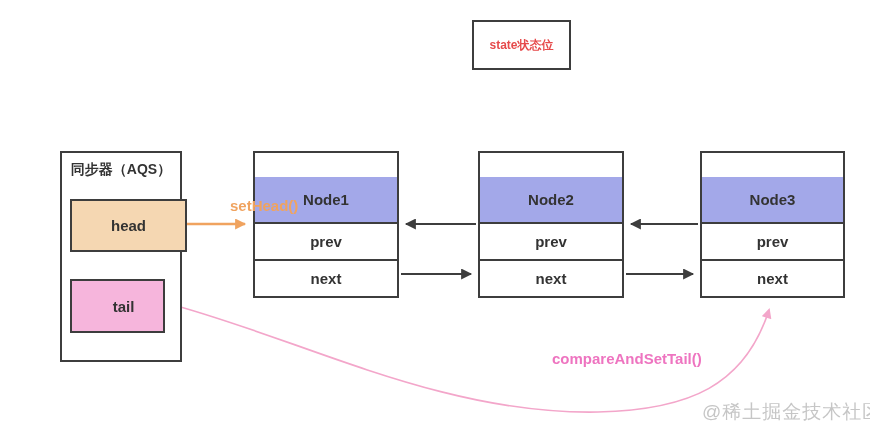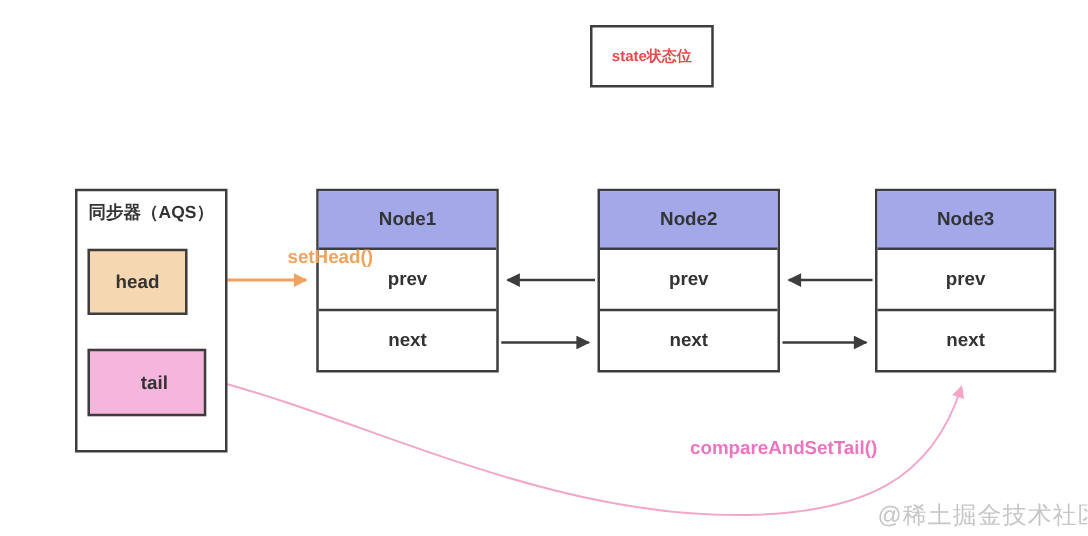--- a/index.html
+++ b/index.html
@@ -22,29 +22,29 @@
 
   .box{position:absolute;border:2px solid var(--border);background:#fff;}
   .center{display:flex;align-items:center;justify-content:center;}
 
   .state-box{left:472px;top:20px;width:99px;height:50px;}
   .state-box span{color:var(--state_text);font-weight:bold;font-size:12px;}
 
   .aqs-box{left:60px;top:151px;width:122px;height:211px;}
   .aqs-title{position:absolute;left:0;top:8px;width:100%;text-align:center;
              font-weight:bold;font-size:14px;color:var(--text_dark);}
-  .head-box{left:8px;top:46px;width:80px;height:53px;background:var(--head_fill);}
+  .head-box{left:8px;top:46px;width:117px;height:53px;background:var(--head_fill);}
   .tail-box{left:8px;top:126px;width:95px;height:54px;background:var(--tail_fill);padding-left:12px;}
   .head-box span,.tail-box span{font-weight:bold;font-size:15px;color:var(--text_dark);}
 
   .node{position:absolute;top:151px;width:146px;height:147px;border:2px solid var(--border);
         background:#fff;display:flex;flex-direction:column;}
   .node-header{height:47px;background:var(--node_header);border-bottom:2px solid var(--border);
         display:flex;align-items:center;justify-content:center;
-        font-weight:bold;font-size:15px;color:var(--text_dark);}
+        font-weight:bold;font-size:15px;color:var(--text_dark);margin-top:24px;}
   .node-row{flex:1;display:flex;align-items:center;justify-content:center;
         font-weight:bold;font-size:15px;color:var(--text_dark);}
   .node-row + .node-row{border-top:2px solid var(--border);}
   .node-1{left:253px;} .node-2{left:478px;} .node-3{left:700px;width:145px;text-align:center;}
 
   .flabel{position:absolute;font-weight:bold;font-size:15px;white-space:nowrap;padding-left:48px;}
   .set-head-label{left:182px;top:197px;color:var(--set_head_text);}
   .cas-tail-label{left:504px;top:350px;color:var(--cas_tail_text);}
 
   .watermark{position:absolute;left:702px;top:399px;font-size:19px;

